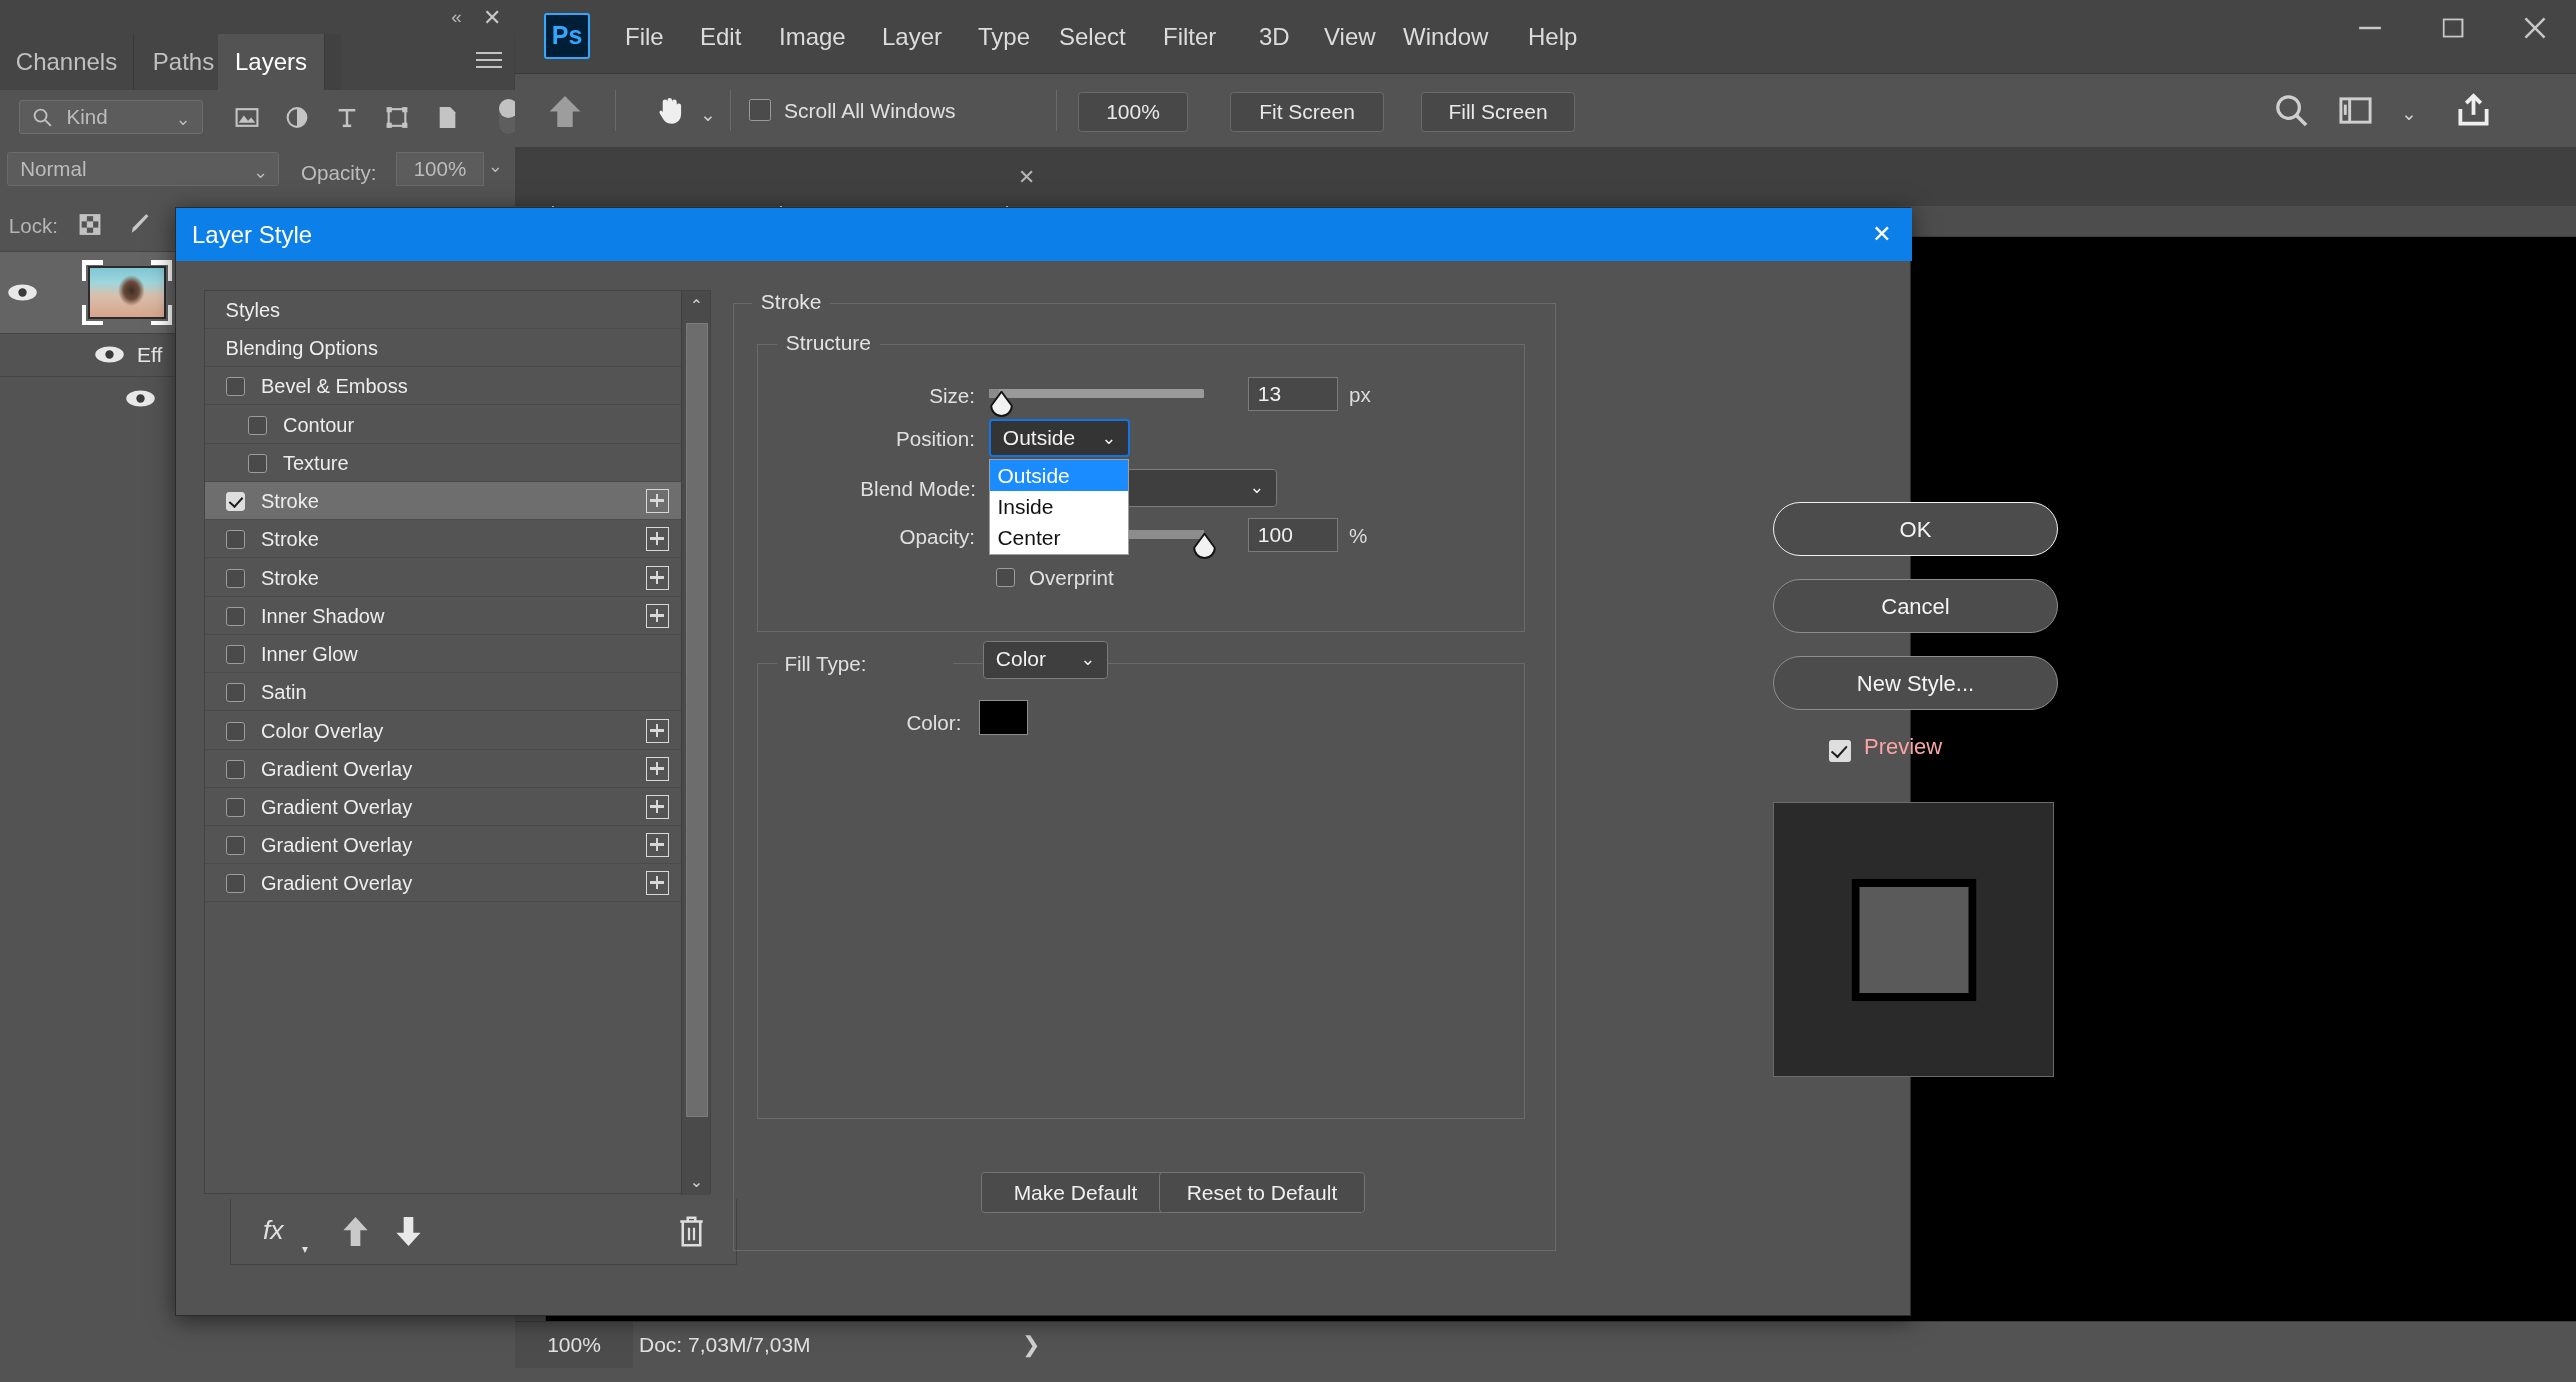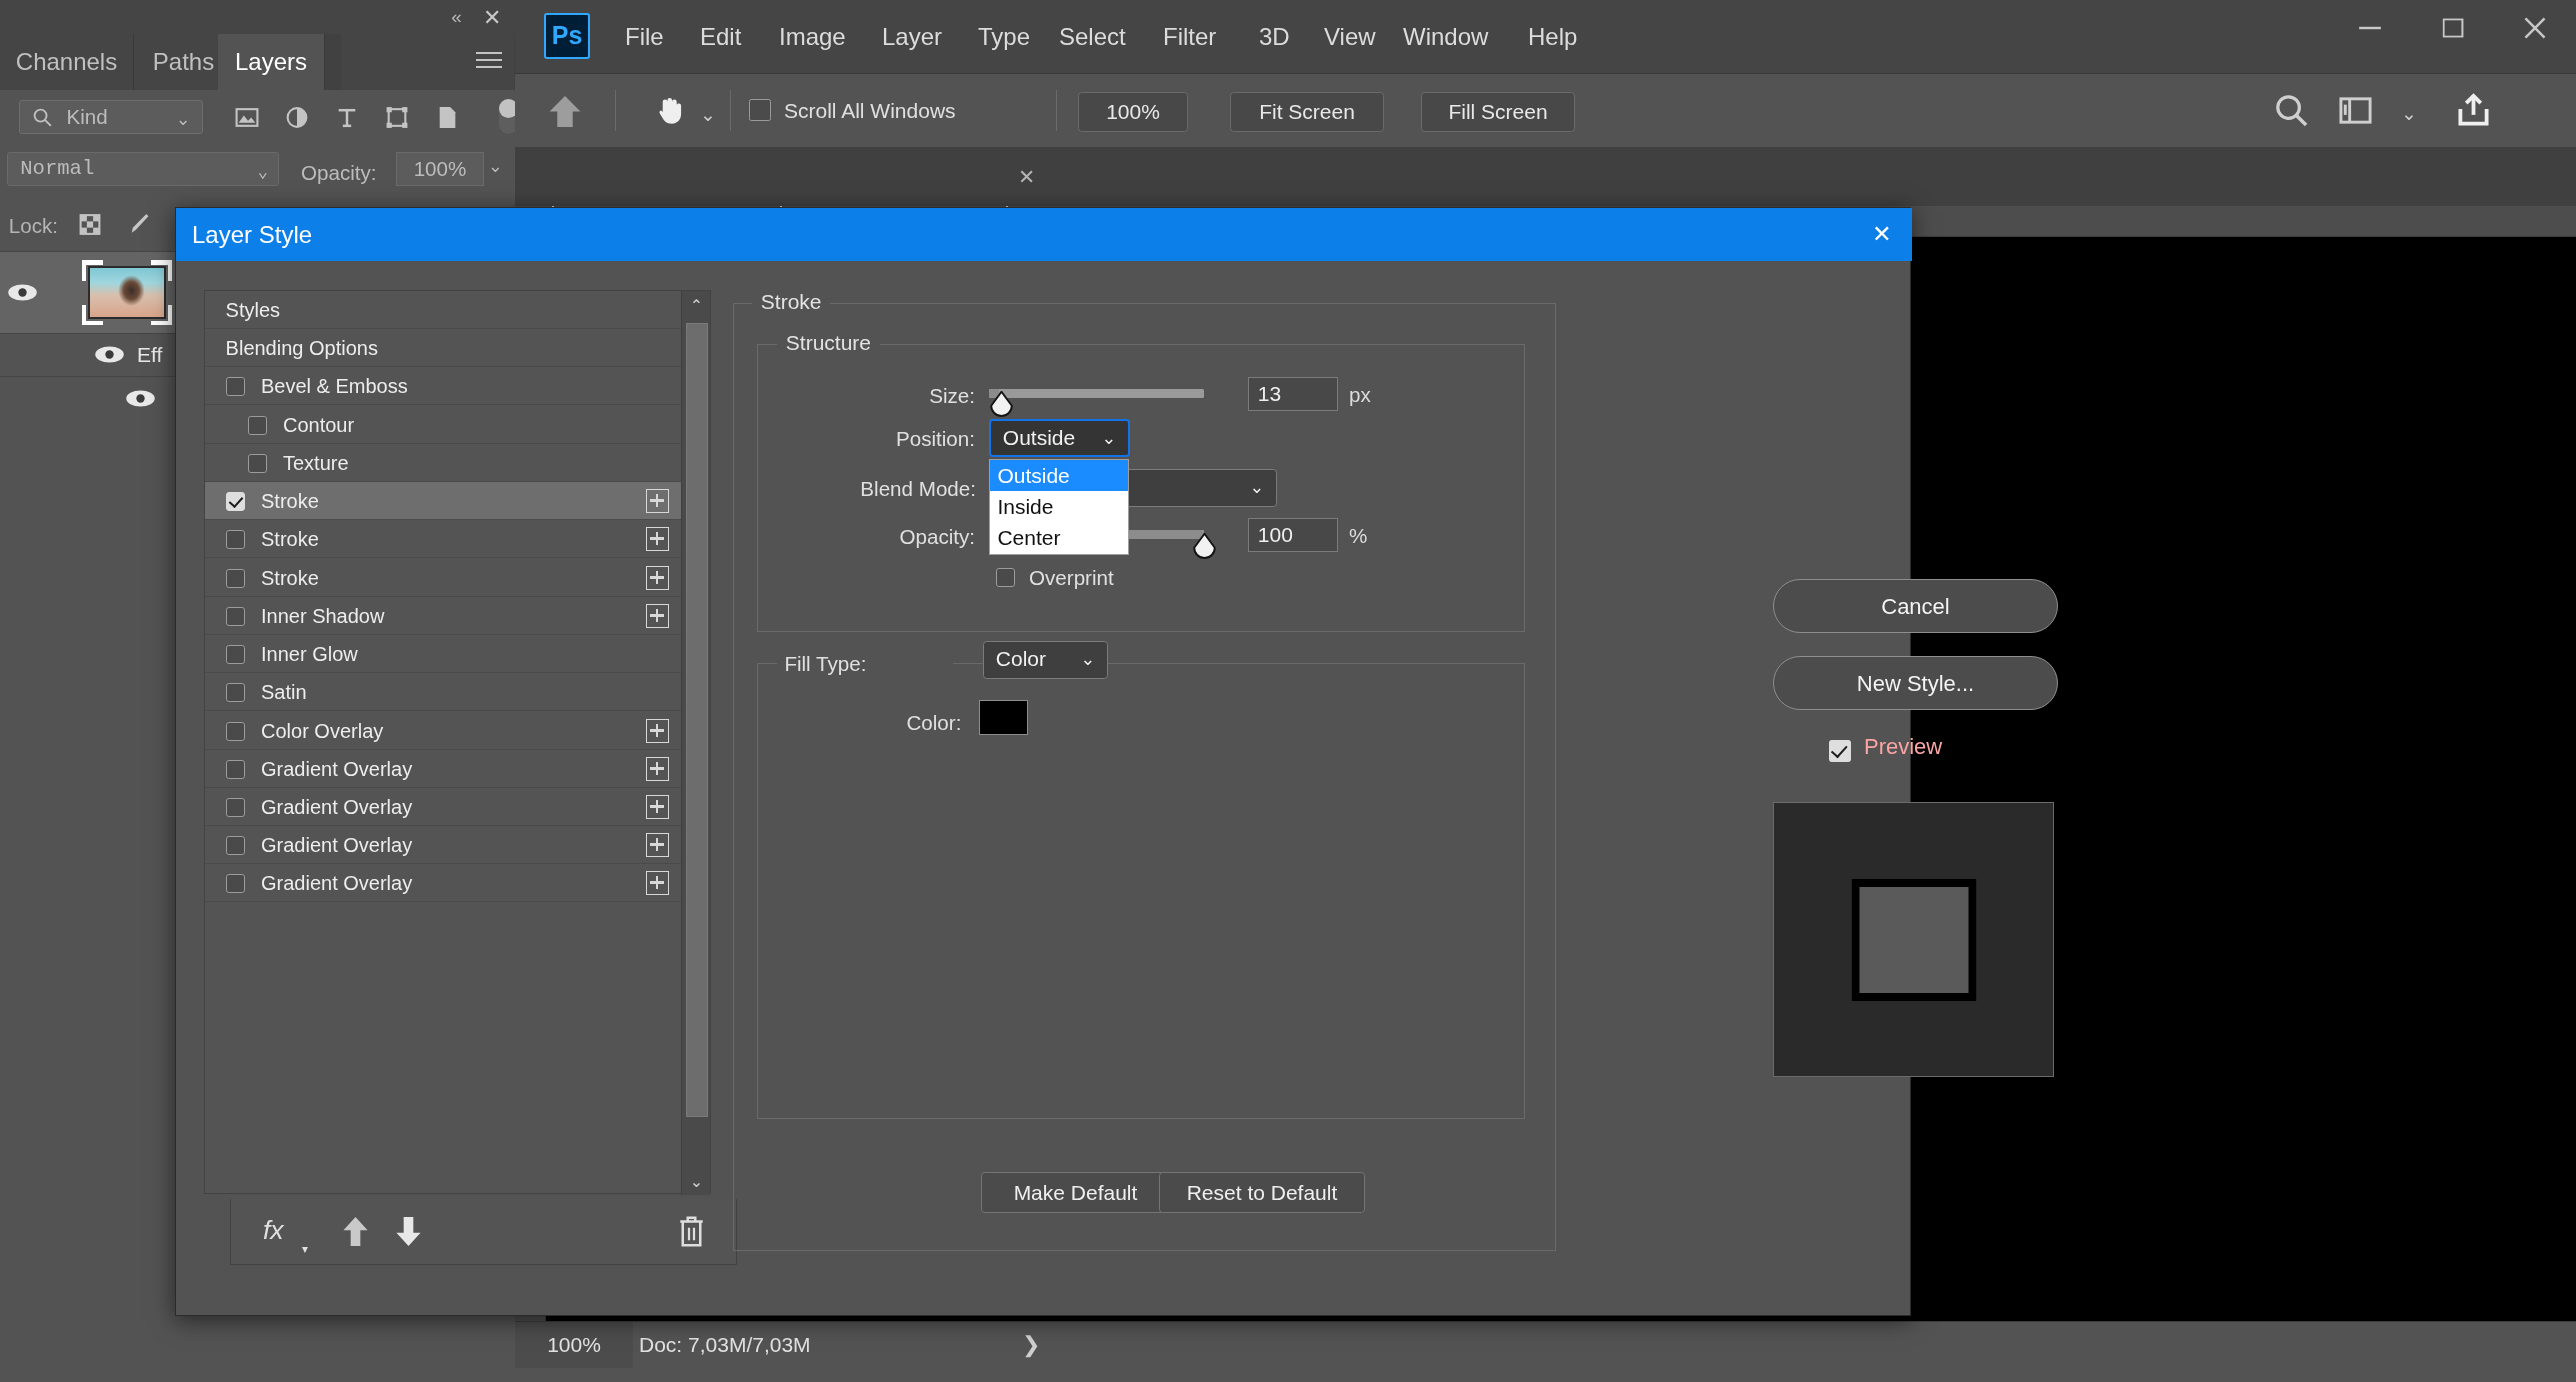--- a/index.html
+++ b/index.html
@@ -75,21 +75,21 @@
     background:#c2c2c2; border-radius:50%;
   }
 
   .blend-row {
     position: absolute; left: 0; top: 143px; width: 515px; height: 53px;
     background: #535353;
   }
   .blend-select {
     position: absolute; left: 7.4px; top: 8.8px; width: 272px; height: 34px;
     background: #5c5c5c; border: 0.7px solid #6a6a6a; border-radius: 2.9px;
-    color: #bcbcbc; font-size: 20.6px; line-height: 32px; padding-left: 11.8px; font-family: Liberation Mono, monospace;
+    color: #bcbcbc; font-size: 20.6px; line-height: 32px; padding-left: 11.8px;
   }
   .blend-select .chev { position: absolute; right: 10.3px; top: 2.9px; font-size: 17.6px; }
   .opacity-label {
     position: absolute; left: 301px; top: 17.6px; font-size: 20.6px; color: #bcbcbc;
   }
   .opacity-val {
     position: absolute; left: 396px; top: 8.8px; width: 88px; height: 34px;
     background: #5c5c5c; border: 0.7px solid #6a6a6a;
     color: #bcbcbc; font-size: 20.6px; line-height: 32px; text-align: center;
   }
@@ -808,20 +808,21 @@
         <span class="chev">⌄</span>
       </div>
 
       <div class="fld-label" style="left:7.4px; top:421px; width:221px">Color:</div>
       <div class="color-sw" style="left:246px; top:410px"></div>
 
       <div class="def-btn" style="left:248px; top:882px; width:189px">Make Default</div>
       <div class="def-btn" style="left:426px; top:882px; width:206px">Reset to Default</div>
     </div>
 
+    <div class="rb primary" style="top:294px">OK</div>
     <div class="rb" style="top:371px">Cancel</div>
     <div class="rb" style="top:448px">New Style...</div>
 
     <div class="preview-wrap">
       <div class="pv-cb"></div>
       <div class="pv-label">Preview</div>
     </div>
 
     <div class="preview-box">
       <div class="pv-square"></div>

